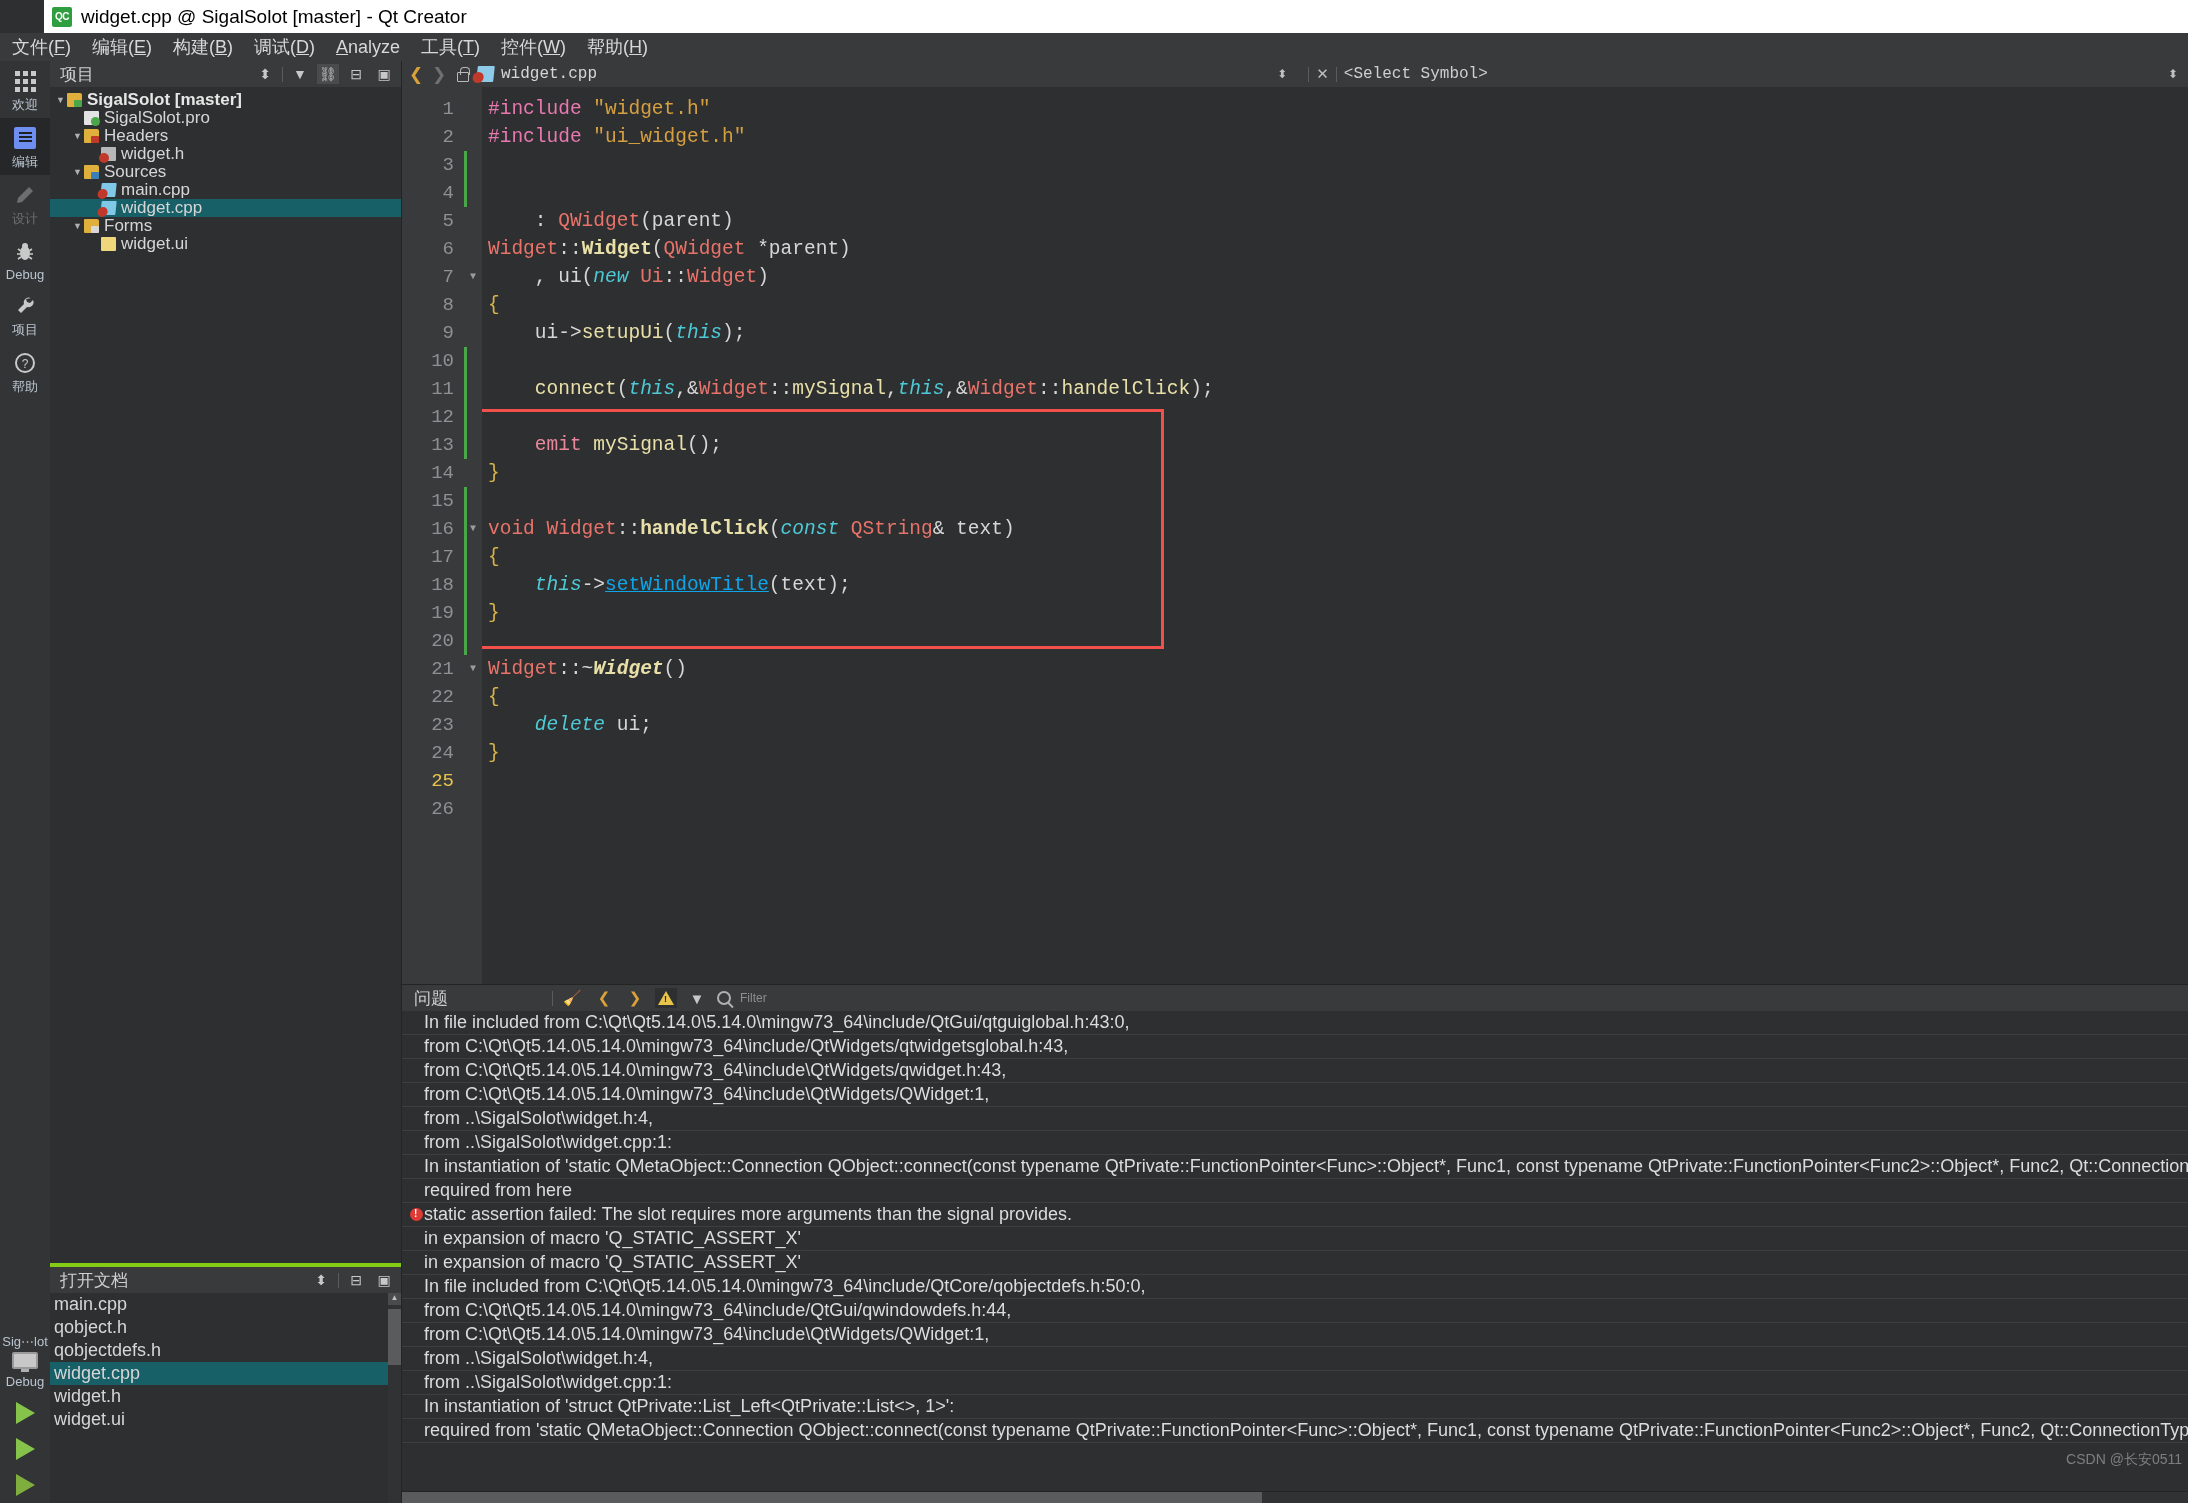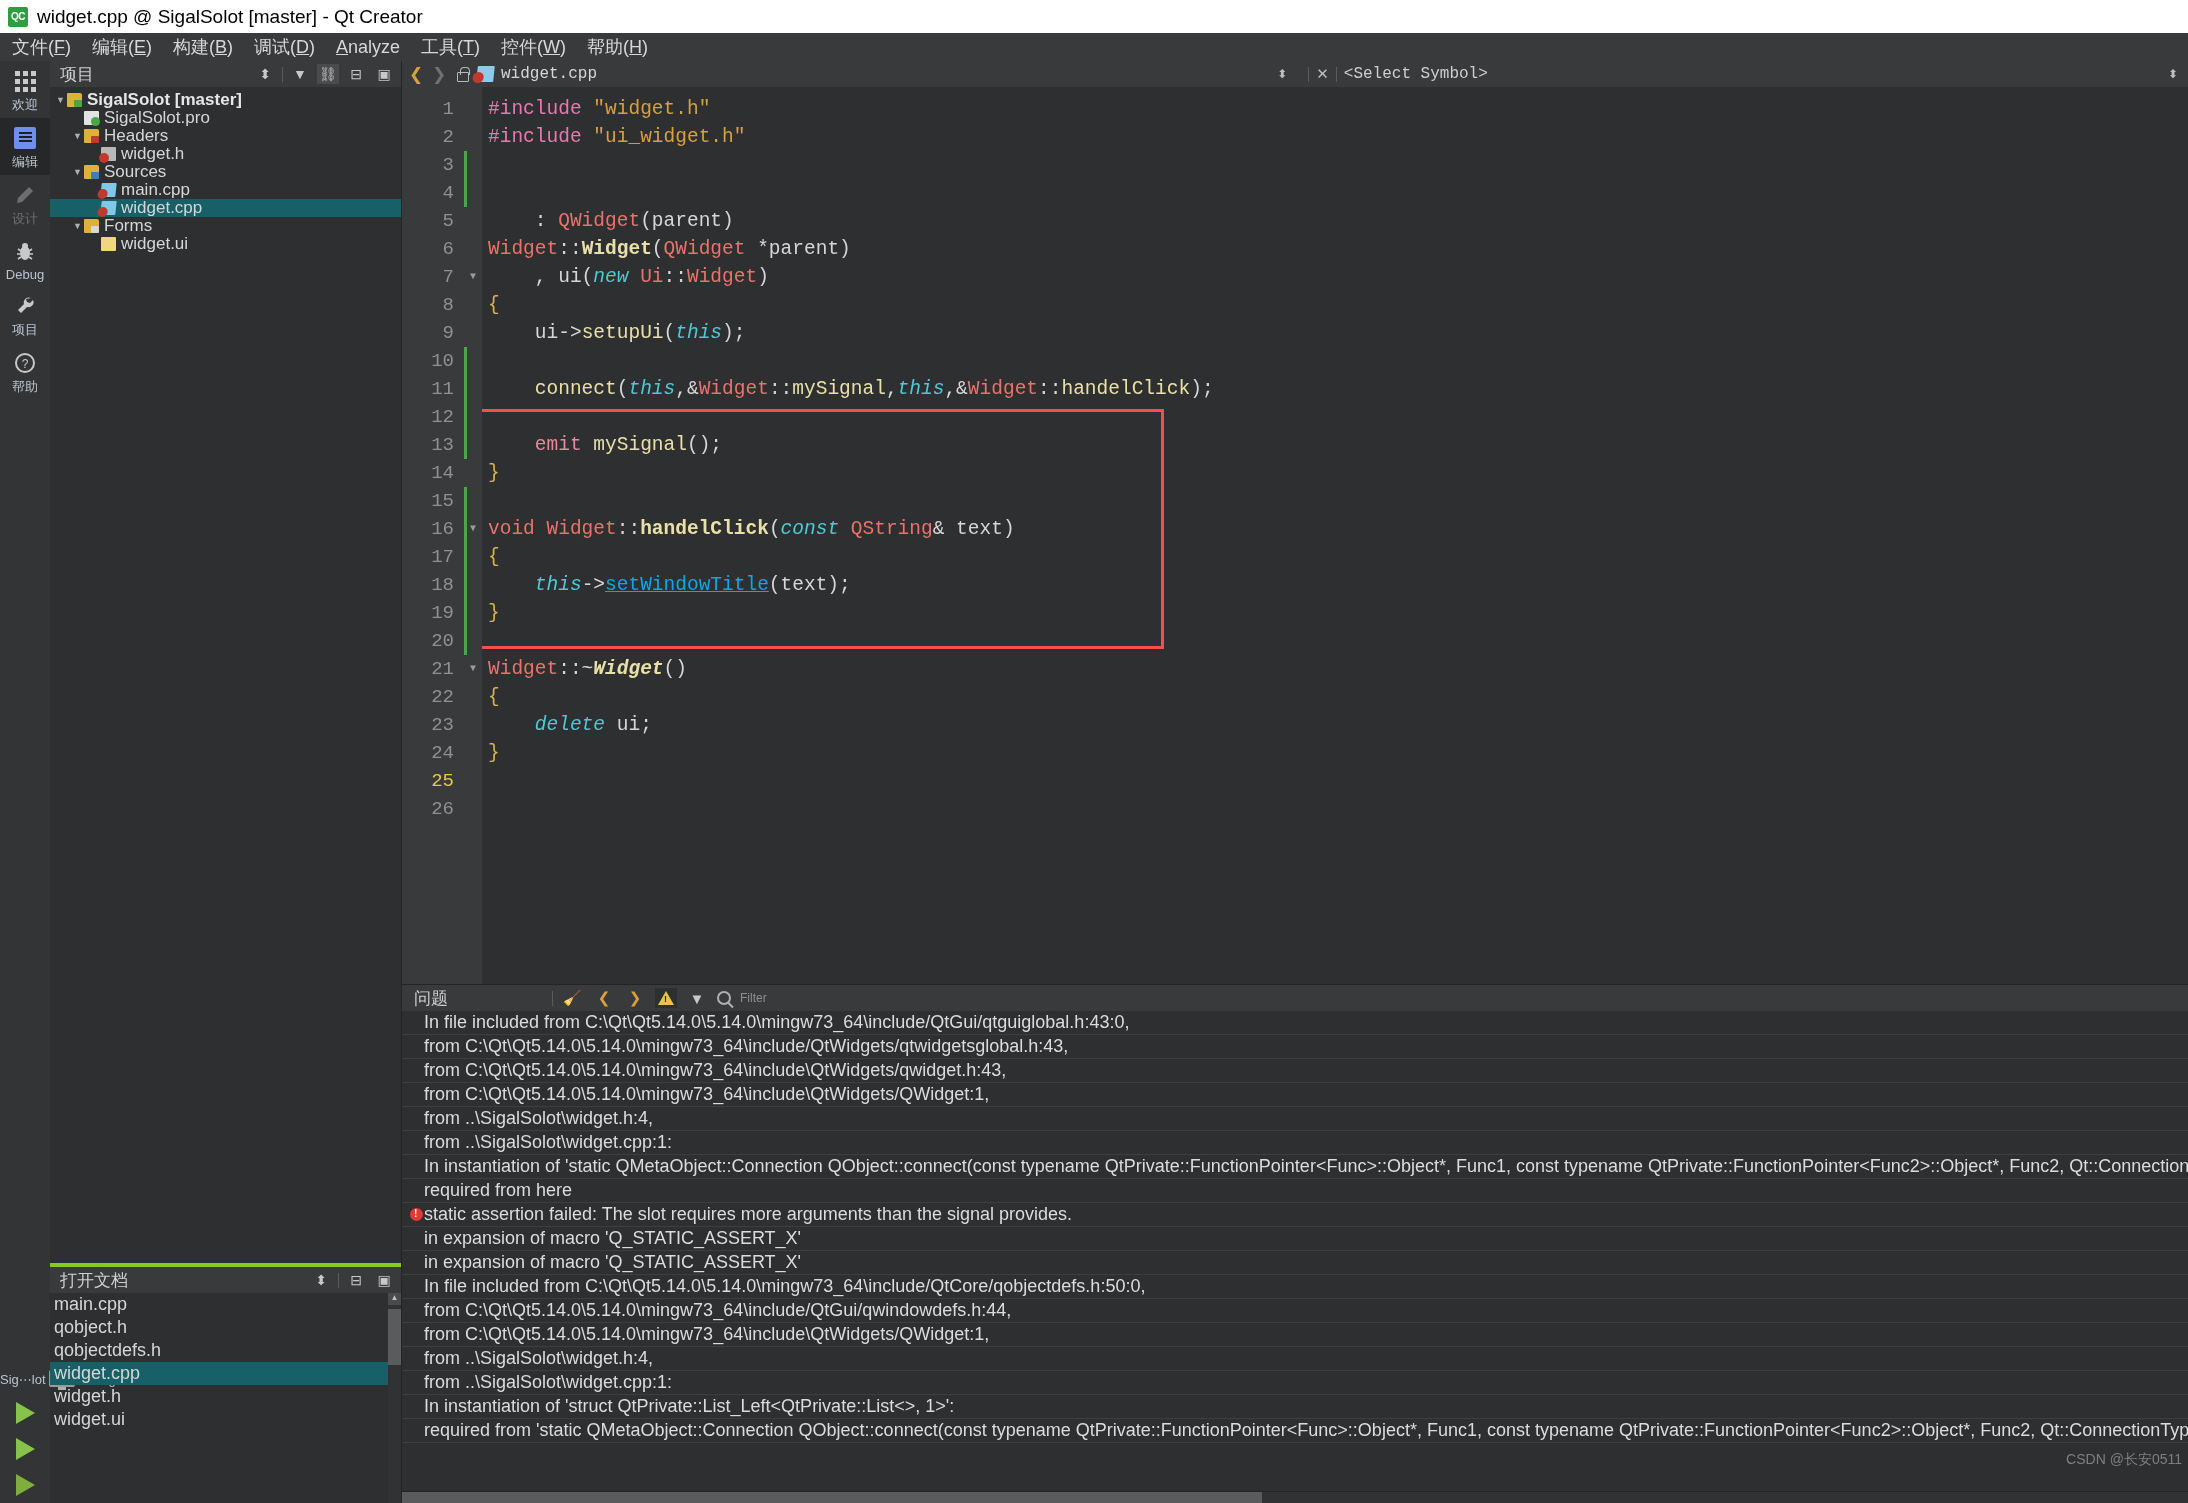--- a/index.html
+++ b/index.html
@@ -1,20 +1,20 @@
 <!DOCTYPE html>
 <html><head>
 <meta charset="utf-8">
 <style>
   * { margin:0; padding:0; box-sizing:border-box; }
   html,body { width:2188px; height:1503px; overflow:hidden; background:#2e2f30; }
   body { font-family:"Liberation Sans", sans-serif; color:#d4d4d4; font-size:19px; }
 
   
-  #titlebar { height:33px; background:#ffffff; display:flex; align-items:center; padding-left:8px; gap:9px; }
+  #titlebar { height:33px; background:#ffffff; display:flex; align-items:center; padding-left:8px; gap:9px;margin-left:44px; }
   #titlebar .qc-logo { width:20px; height:20px; background:#2e9e3f; border-radius:2px; color:#fff;
       font-size:10px; font-weight:bold; display:flex; align-items:center; justify-content:center;
       font-family:"Liberation Sans", sans-serif; letter-spacing:-0.5px; }
   #titlebar .title-text { color:#000; font-size:19px; }
 
   
   #menubar { height:28px; background:#393a3c; display:flex; align-items:center; padding-left:12px; gap:21px; }
   #menubar .menu-item { color:#d8d8d8; font-size:18px; white-space:nowrap; }
   #menubar .menu-item u { text-decoration:underline; }
 
@@ -32,21 +32,21 @@
   .mode .glyph { height:26px; display:flex; align-items:center; justify-content:center; }
 
   .grid-ico { display:grid; grid-template-columns:repeat(3,5px); grid-gap:3px; }
   .grid-ico i { width:5px; height:5px; background:#c9c9c9; display:block; }
   .edit-ico { width:22px; height:22px; background:#6f8ff0; border-radius:2px;
               display:flex; align-items:center; justify-content:center; }
   .edit-ico b { width:13px; height:12px; background:repeating-linear-gradient(
       to bottom,#1d1f21 0,#1d1f21 2px,transparent 2px,transparent 4px); display:block; }
 
   #modebar .spacer { flex:1; }
-  #kitbox { width:50px; padding-bottom:6px; display:flex; flex-direction:row; align-items:center; gap:3px; }
+  #kitbox { width:50px; padding-bottom:6px; display:flex; flex-direction:column; align-items:center; gap:3px; }
   #kitbox .kit-name { font-size:13px; color:#b9c4cf; white-space:nowrap; }
   #kitbox .kit-label { font-size:13px; color:#b9c4cf; }
   .monitor { width:26px; height:19px; position:relative; }
   .monitor .scr { width:26px; height:17px; background:#c8c8c8; border:2px solid #9a9a9a; border-radius:2px; }
   .monitor .stand { width:8px; height:3px; background:#b0b0b0; margin:0 auto; }
   .runbtn { padding:7px 0; }
   .tri { width:0; height:0; border-left:19px solid #86c34a; border-top:11px solid transparent;
          border-bottom:11px solid transparent; }
 
   

